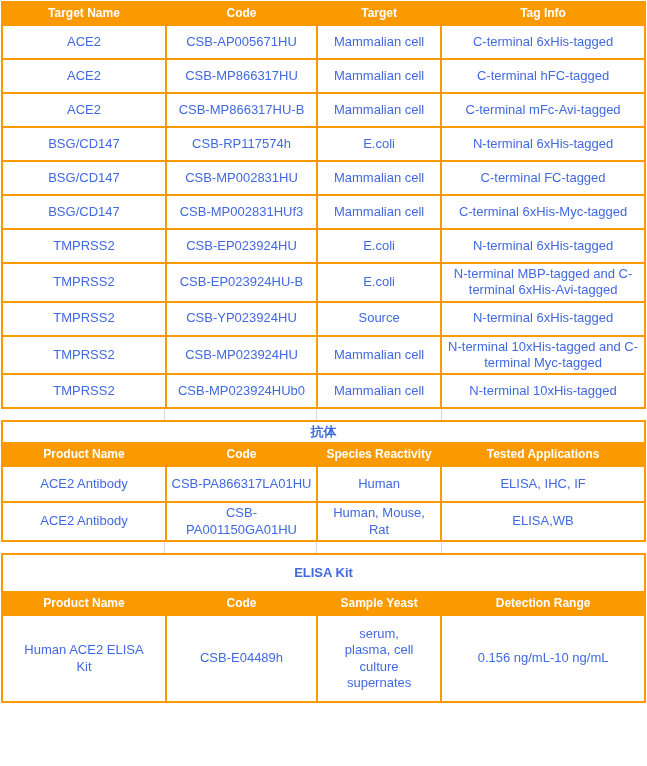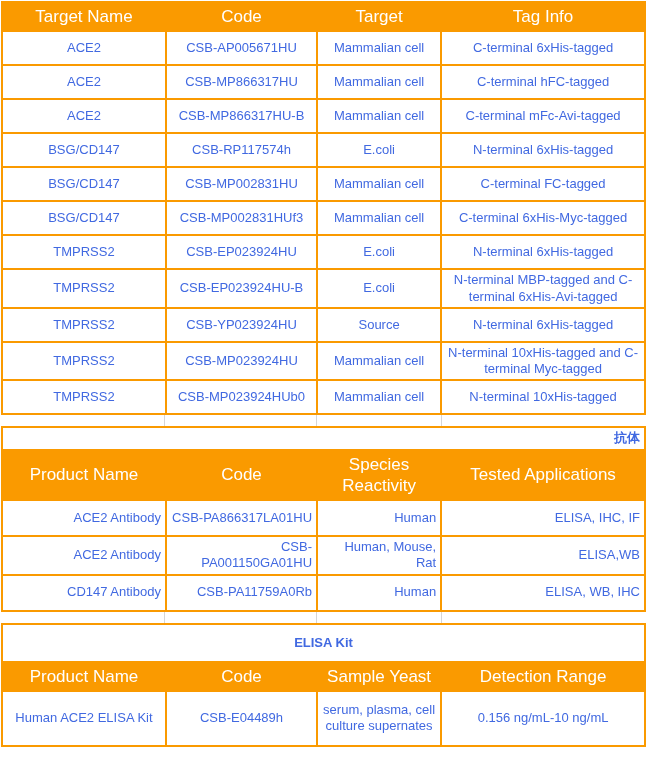--- a/index.html
+++ b/index.html
@@ -34,38 +34,38 @@
     color:var(--white);
     font-size:18px;
     font-weight:bold;
     text-align:center;
     padding:4px 0;
     height:auto !important;
   }
   .tbl th{
     background:var(--orange);
     color:var(--white);
-    font-size:17px;
-    font-weight:normal;
+    font-size:12px;
+    font-weight:bold;
     text-align:center;
     padding:3px 2px;
     line-height:1.25;
   }
   .tbl td{
     color:var(--blue);
     background:var(--white);
     font-size:13px;
     text-align:center;
     padding:2px 4px;
     height:28px;
     line-height:1.25;
   }
   .tbl td.first-col{font-weight:normal;}
-  .tbl-antibody td{height:30px;text-align:right;}
-  .tbl-elisa-kit td{padding:10px 4px;height:30px;}
+  .tbl-antibody td{height:30px;}
+  .tbl-elisa-kit td{padding:10px 20px;height:30px;}
   .gap-row{
     display:flex;
     height:11px;
     background:var(--white);
   }
   .gap-row span{
     display:block;
     box-sizing:border-box;
     height:100%;
   }
@@ -194,26 +194,20 @@
             <td>CSB-PA866317LA01HU</td>
             <td>Human</td>
             <td>ELISA, IHC, IF</td>
           </tr>
           <tr>
             <td class="first-col">ACE2 Antibody</td>
             <td>CSB-PA001150GA01HU</td>
             <td>Human, Mouse, Rat</td>
             <td>ELISA,WB</td>
           </tr>
-          <tr>
-            <td class="first-col">CD147 Antibody</td>
-            <td>CSB-PA11759A0Rb</td>
-            <td>Human</td>
-            <td>ELISA, WB, IHC</td>
-          </tr>
         </tbody>
       </table>
     </div>
 
   <div class="gap-row">
     <span></span>
     <span></span>
     <span></span>
     <span></span>
   </div>

